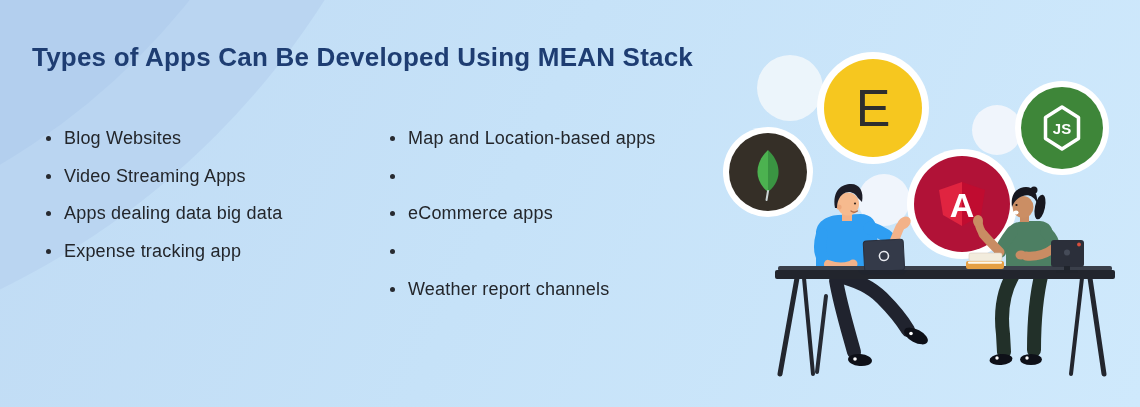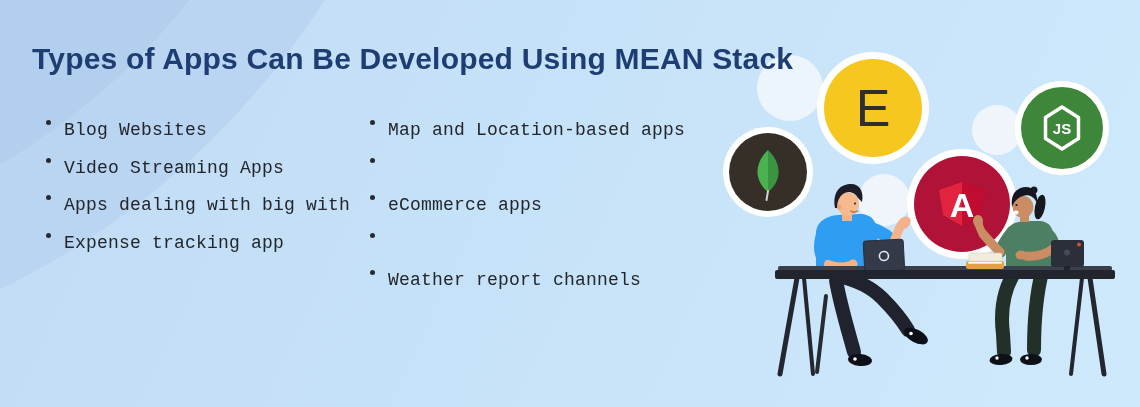--- a/index.html
+++ b/index.html
@@ -3,25 +3,25 @@
 <meta charset="utf-8">
 <style>
   html,body{margin:0;padding:0;}
   body{width:1140px;height:407px;overflow:hidden;
        font-family:"Liberation Sans",sans-serif;}
   .canvas{position:relative;width:1140px;height:407px;
           background:linear-gradient(115deg,#c0dbf4 0%,#c6e2f8 45%,#cfe9fc 100%);
           overflow:hidden;}
   svg.art{position:absolute;inset:0;pointer-events:none;}
   .title{position:absolute;left:32px;top:42px;margin:0;
-         font-size:30px;font-weight:700;color:#1e3d72;letter-spacing:.2px;}
+         font-size:26px;font-weight:700;color:#1e3d72;letter-spacing:.2px;}
   .list{position:absolute;top:120px;list-style:none;margin:0;padding:0;}
   .list-left{left:46px;}
-  .list-right{left:370px;}
-  .list li{height:37.6px;display:flex;align-items:flex-start;font-family:Liberation Mono, monospace;}
+  .list-right{left:390px;}
+  .list li{height:37.6px;display:flex;align-items:center;}
   .bullet{width:5px;height:5px;border-radius:50%;background:#272a30;
           margin-right:13px;flex:0 0 auto;}
   .item-text{font-size:18px;color:#23262b;letter-spacing:.2px;}
 </style>
 </head>
 <body>
 
 <div class="canvas">
 
   <svg class="art" width="1140" height="407" viewBox="0 0 1140 407">
@@ -161,21 +161,21 @@
     <li>
         <span class="bullet"></span>
         <span class="item-text">Blog Websites</span>
       </li>
     <li>
         <span class="bullet"></span>
         <span class="item-text">Video Streaming Apps</span>
       </li>
     <li>
         <span class="bullet"></span>
-        <span class="item-text">Apps dealing with big with</span>
+        <span class="item-text">Apps dealing data big data</span>
       </li>
     <li>
         <span class="bullet"></span>
         <span class="item-text">Expense tracking app</span>
       </li>
   </ul>
 
   <ul class="list list-right">
     <li>
         <span class="bullet"></span>

